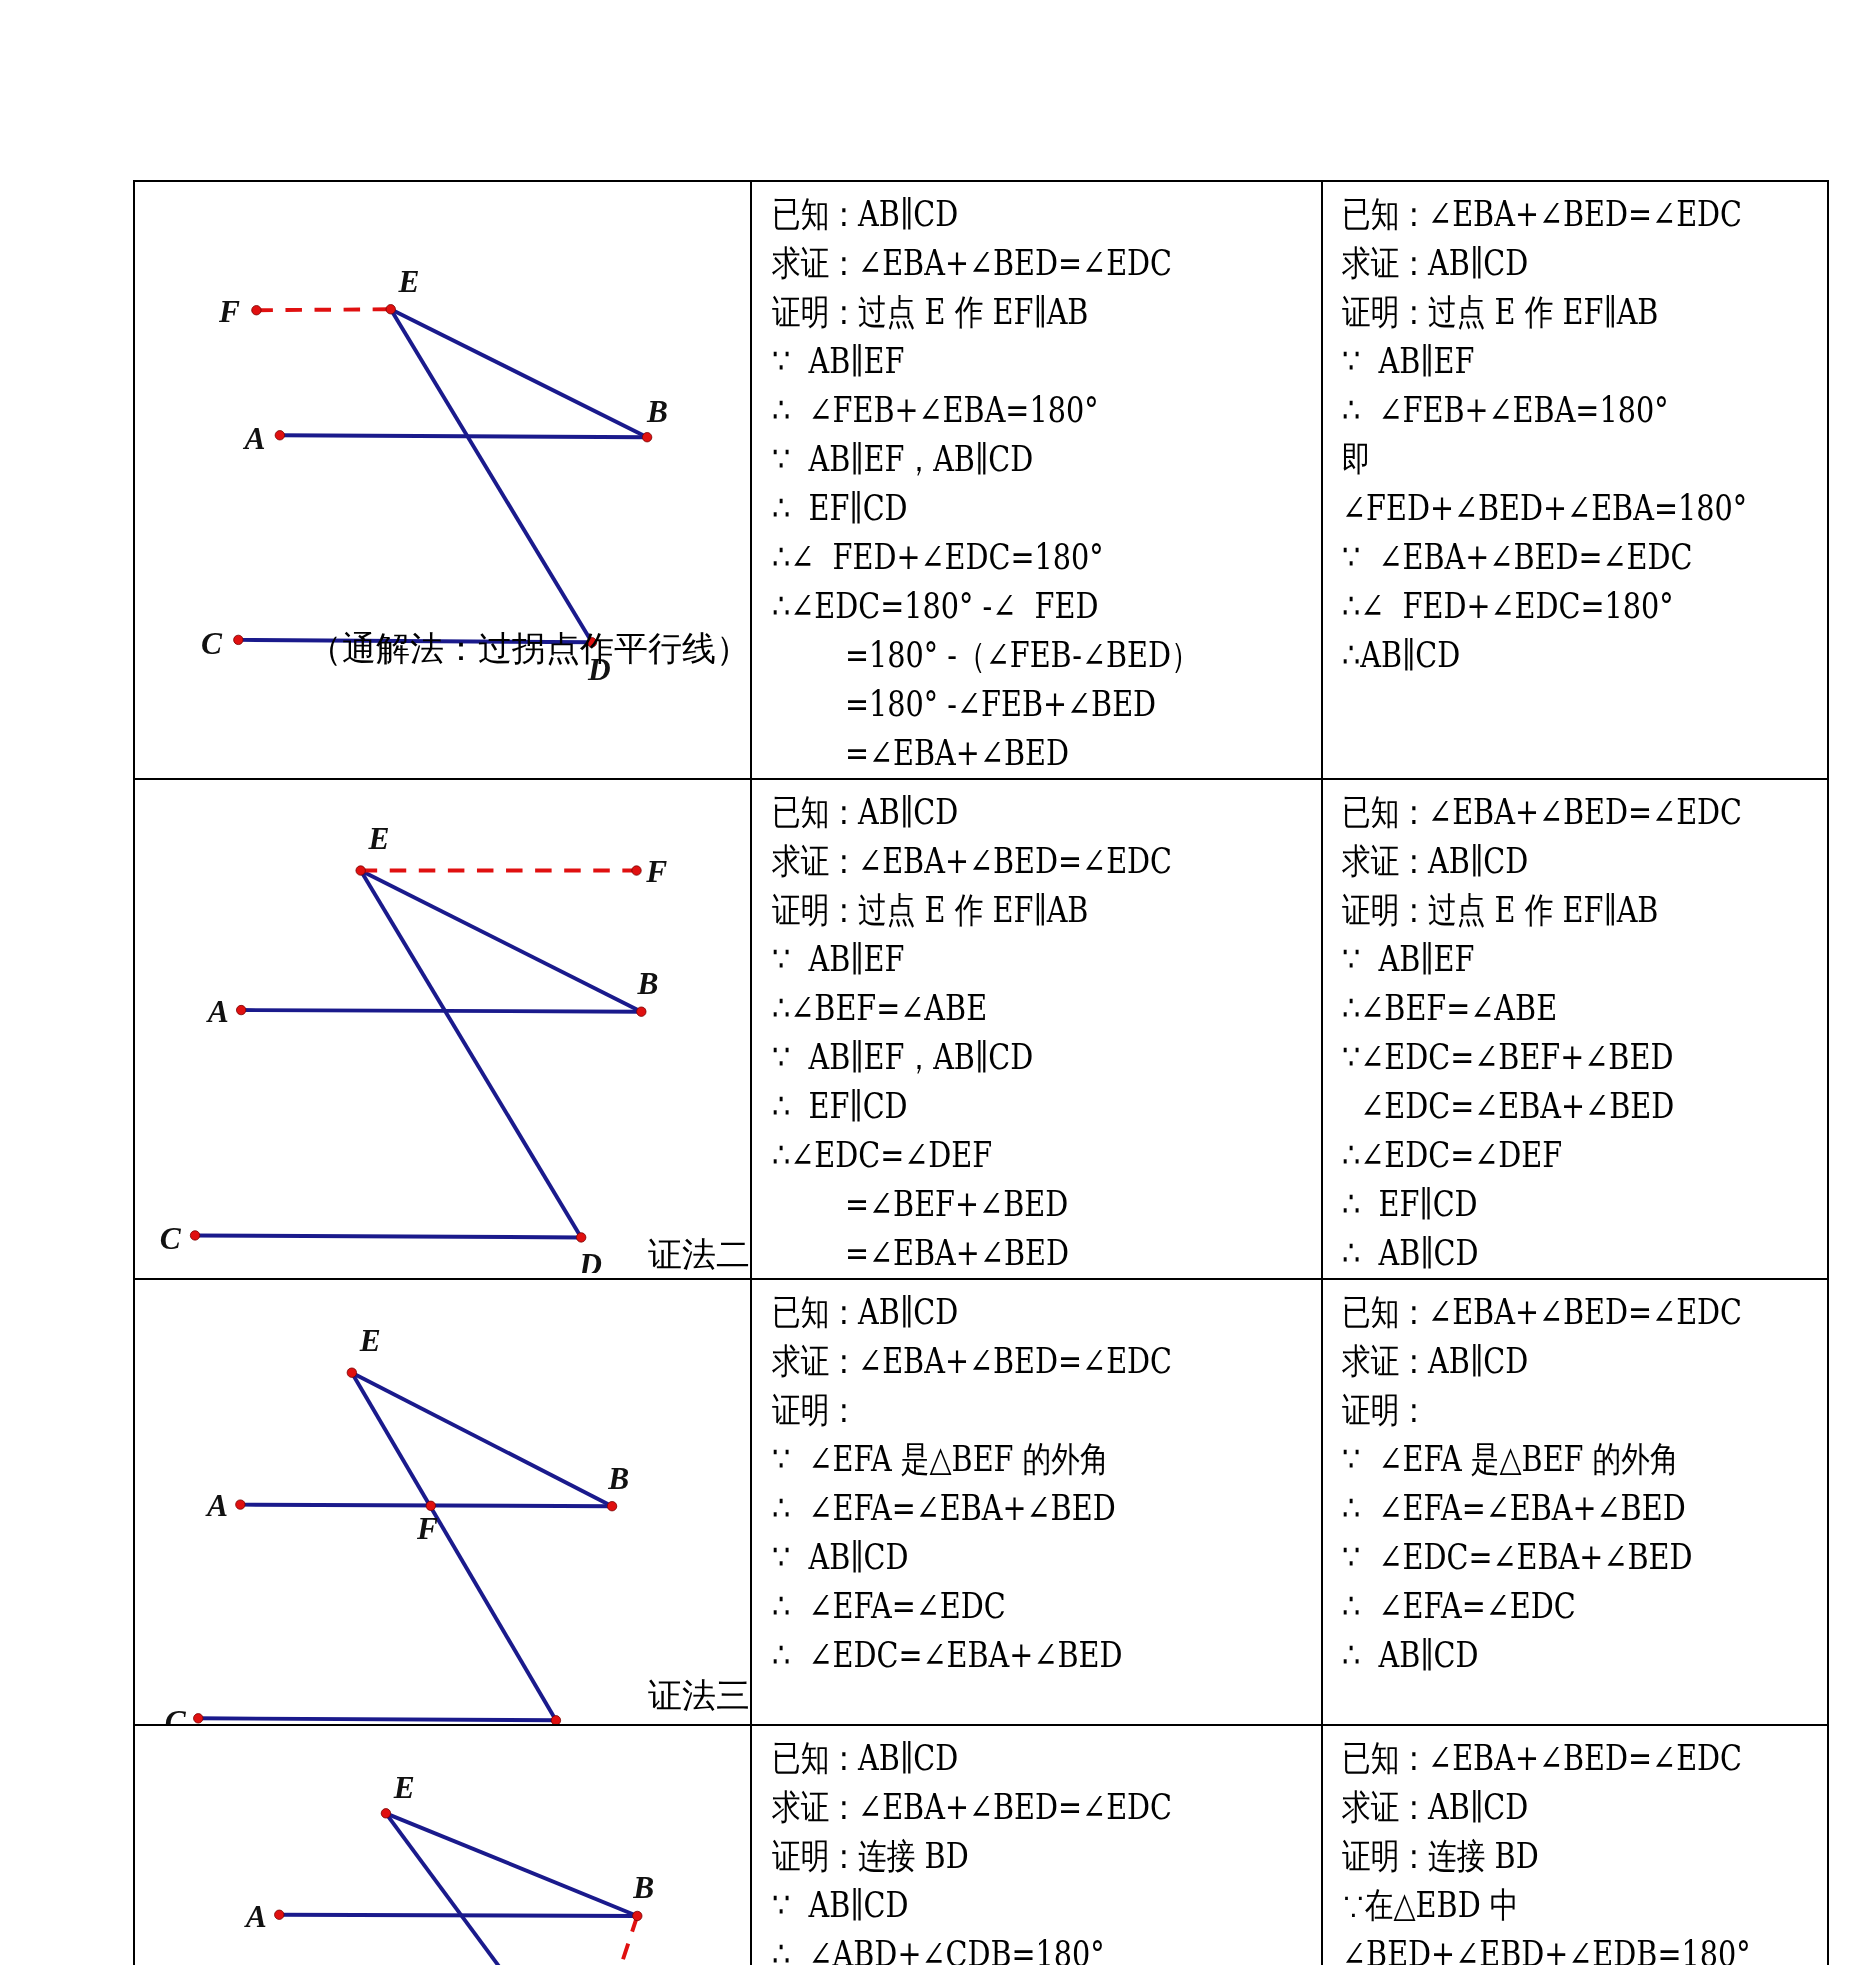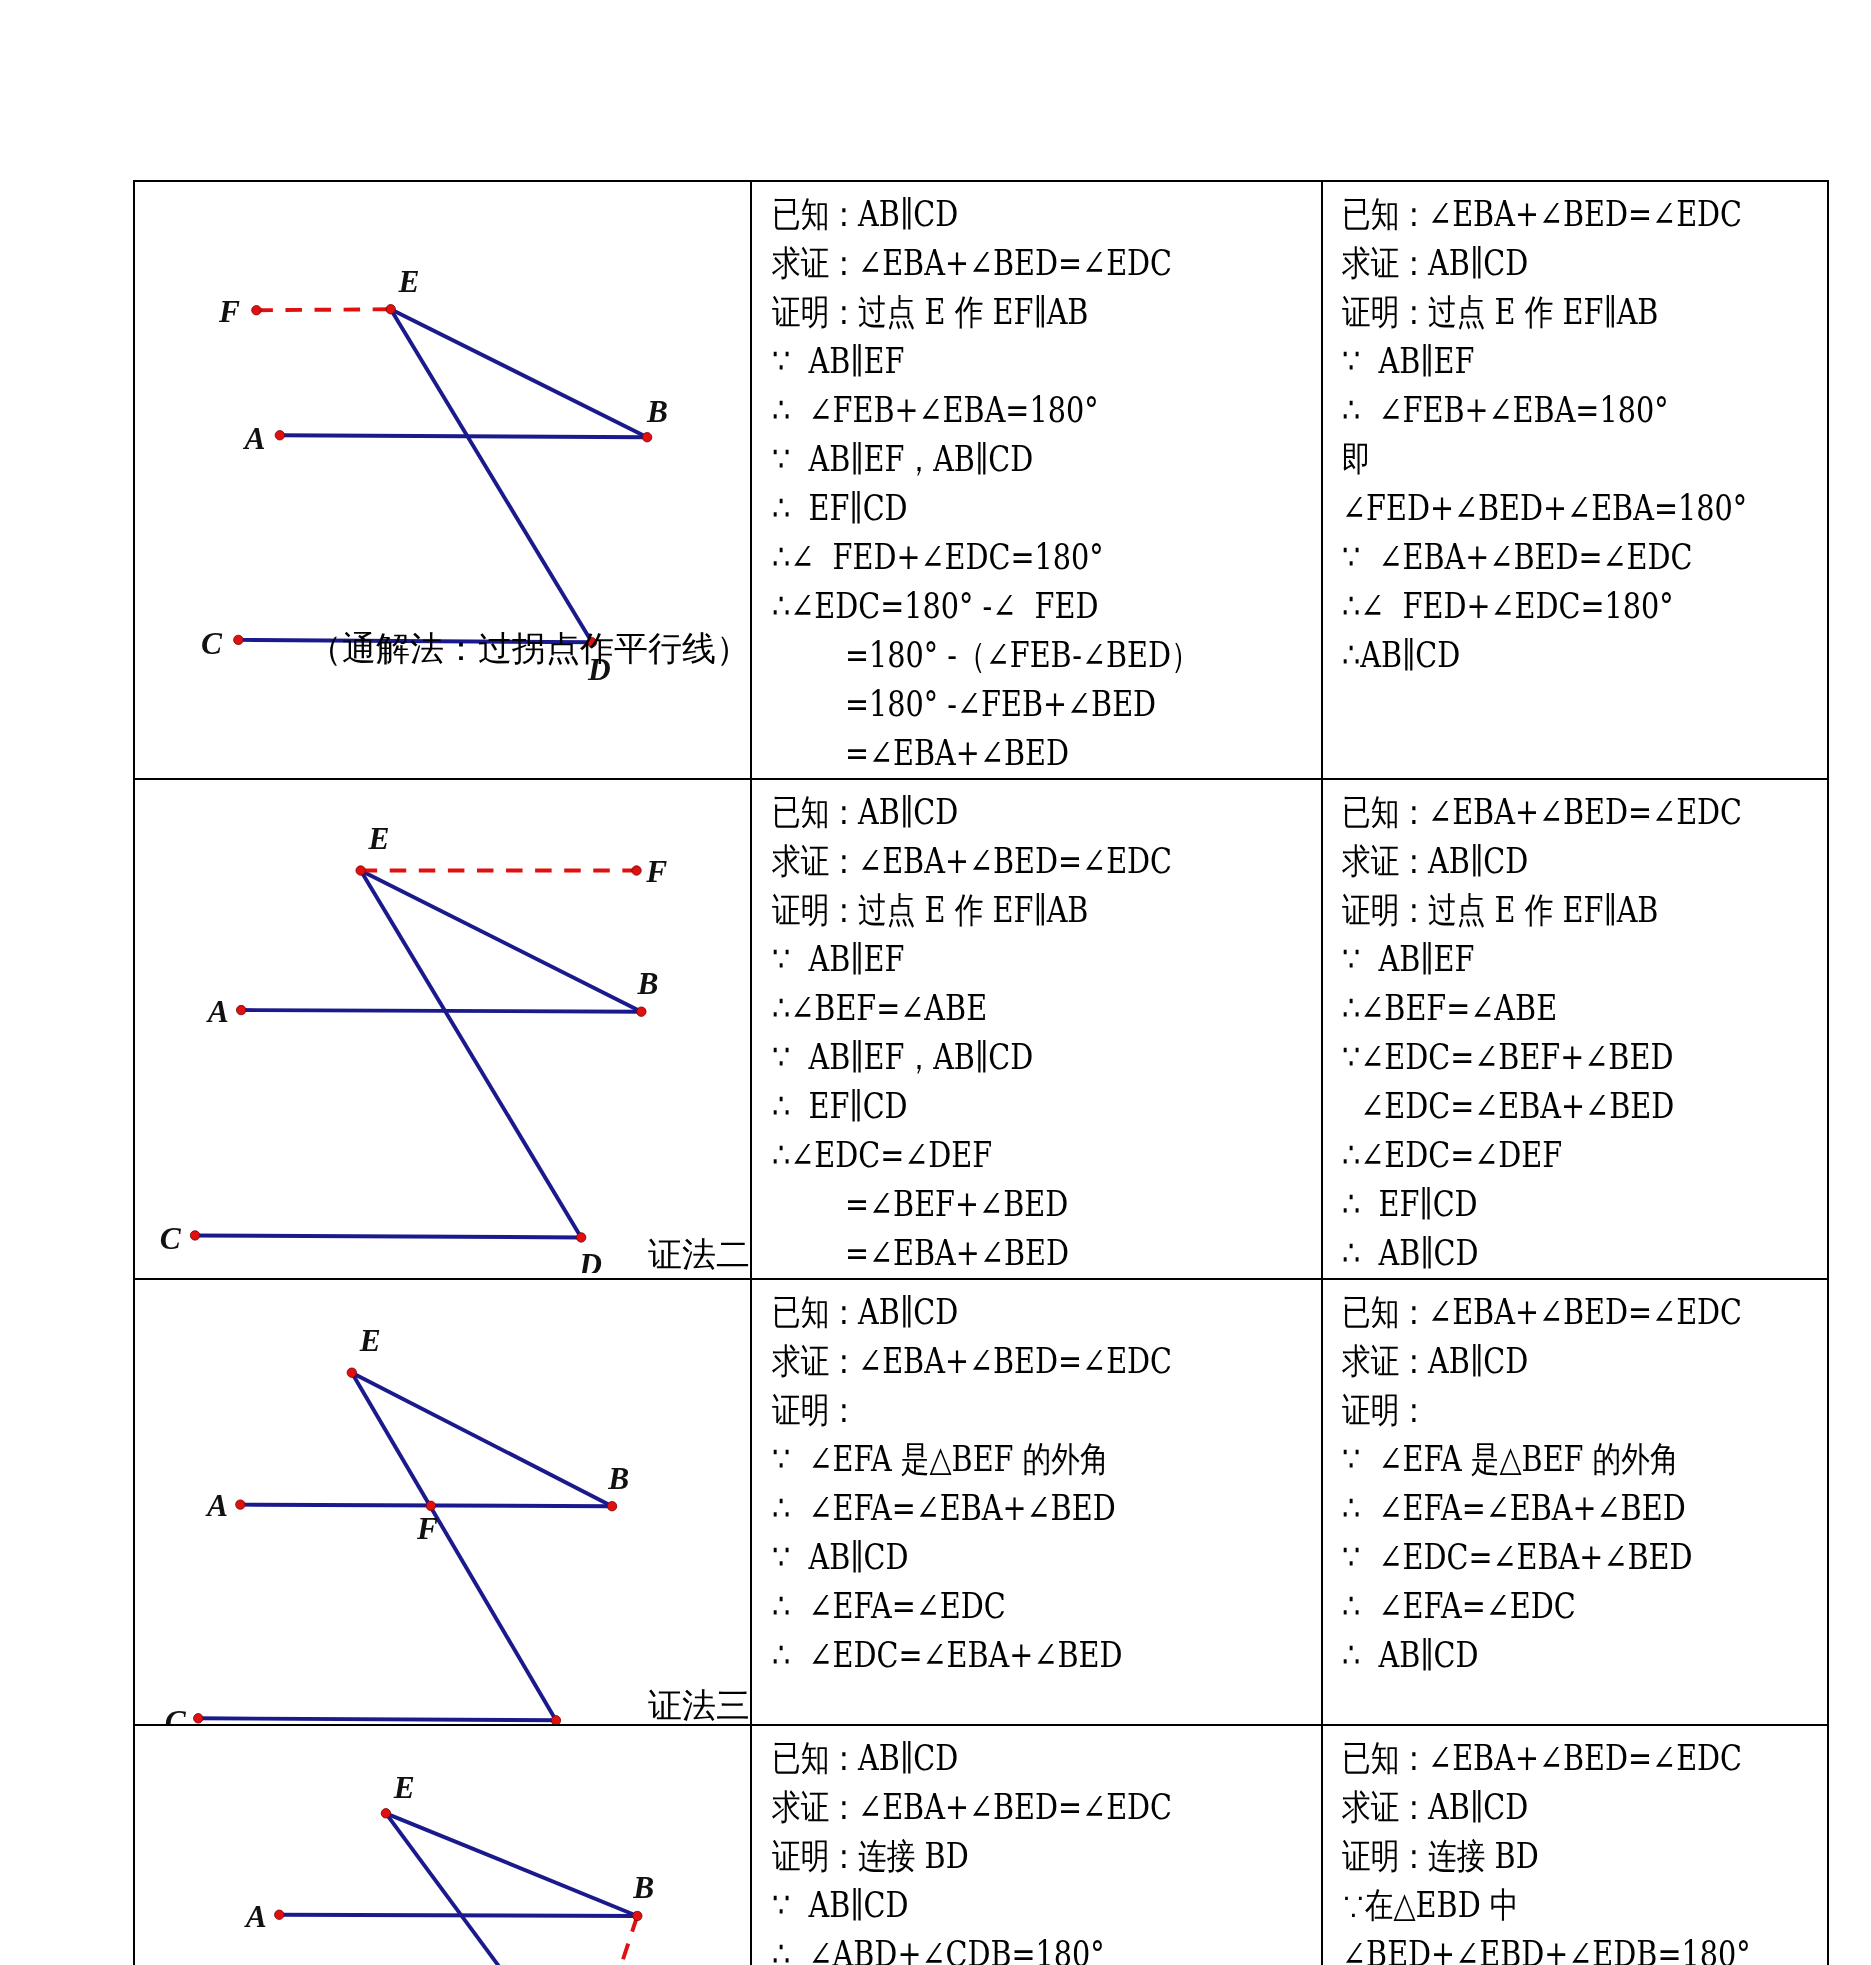--- a/index.html
+++ b/index.html
@@ -158,21 +158,21 @@
                 <text x="183.1224489795918" y="601.1224489795918" class="pt-label">A</text>
                 <circle cx="752.8163265306123" cy="574.1836734693879" r="12" fill="#e01010" stroke="#700" stroke-width="2"></circle>
                 <text x="717.8163265306123" y="659.1836734693879" class="pt-label">F</text>
                 <circle cx="1214.0408163265306" cy="575.204081632653" r="12" fill="#e01010" stroke="#700" stroke-width="2"></circle>
                 <text x="1204.0408163265306" y="530.204081632653" class="pt-label">B</text>
                 <circle cx="160.9795918367347" cy="1115" r="12" fill="#e01010" stroke="#700" stroke-width="2"></circle>
                 <text x="75.9795918367347" y="1150" class="pt-label">C</text>
                 <circle cx="1071.1836734693877" cy="1120.1020408163267" r="12" fill="#e01010" stroke="#700" stroke-width="2"></circle>
                 <text x="1066.1836734693877" y="1210.1020408163267" class="pt-label">D</text>
               </svg>
-          <div class="caption" style="top:403px">证法三</div>
+          <div class="caption" style="top:393px">证法三</div>
         </div>
       </td>
       <td class="txt">
         <div>
               <div class="line">已知：AB∥CD</div>
               <div class="line">求证：∠EBA+∠BED=∠EDC</div>
               <div class="line">证明：</div>
               <div class="line">∵  ∠EFA 是△BEF 的外角</div>
               <div class="line">∴  ∠EFA=∠EBA+∠BED</div>
               <div class="line">∵  AB∥CD</div>

